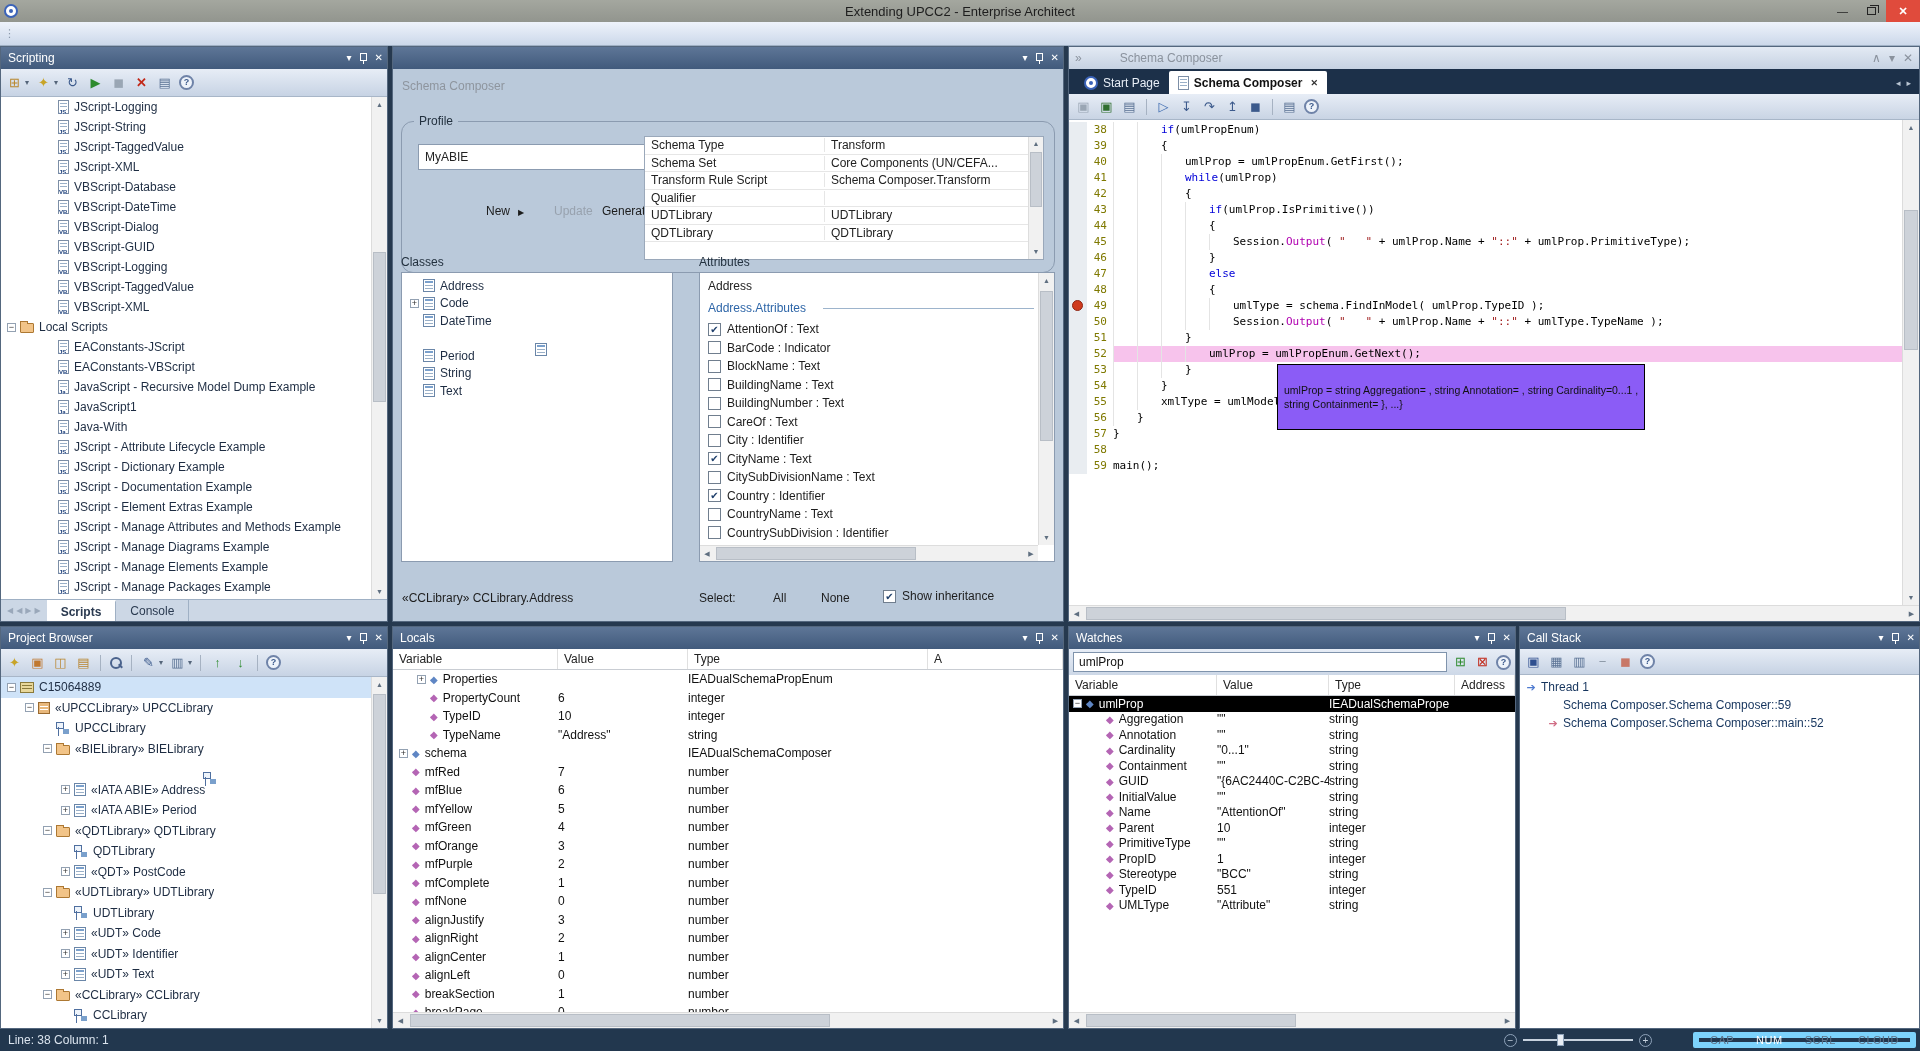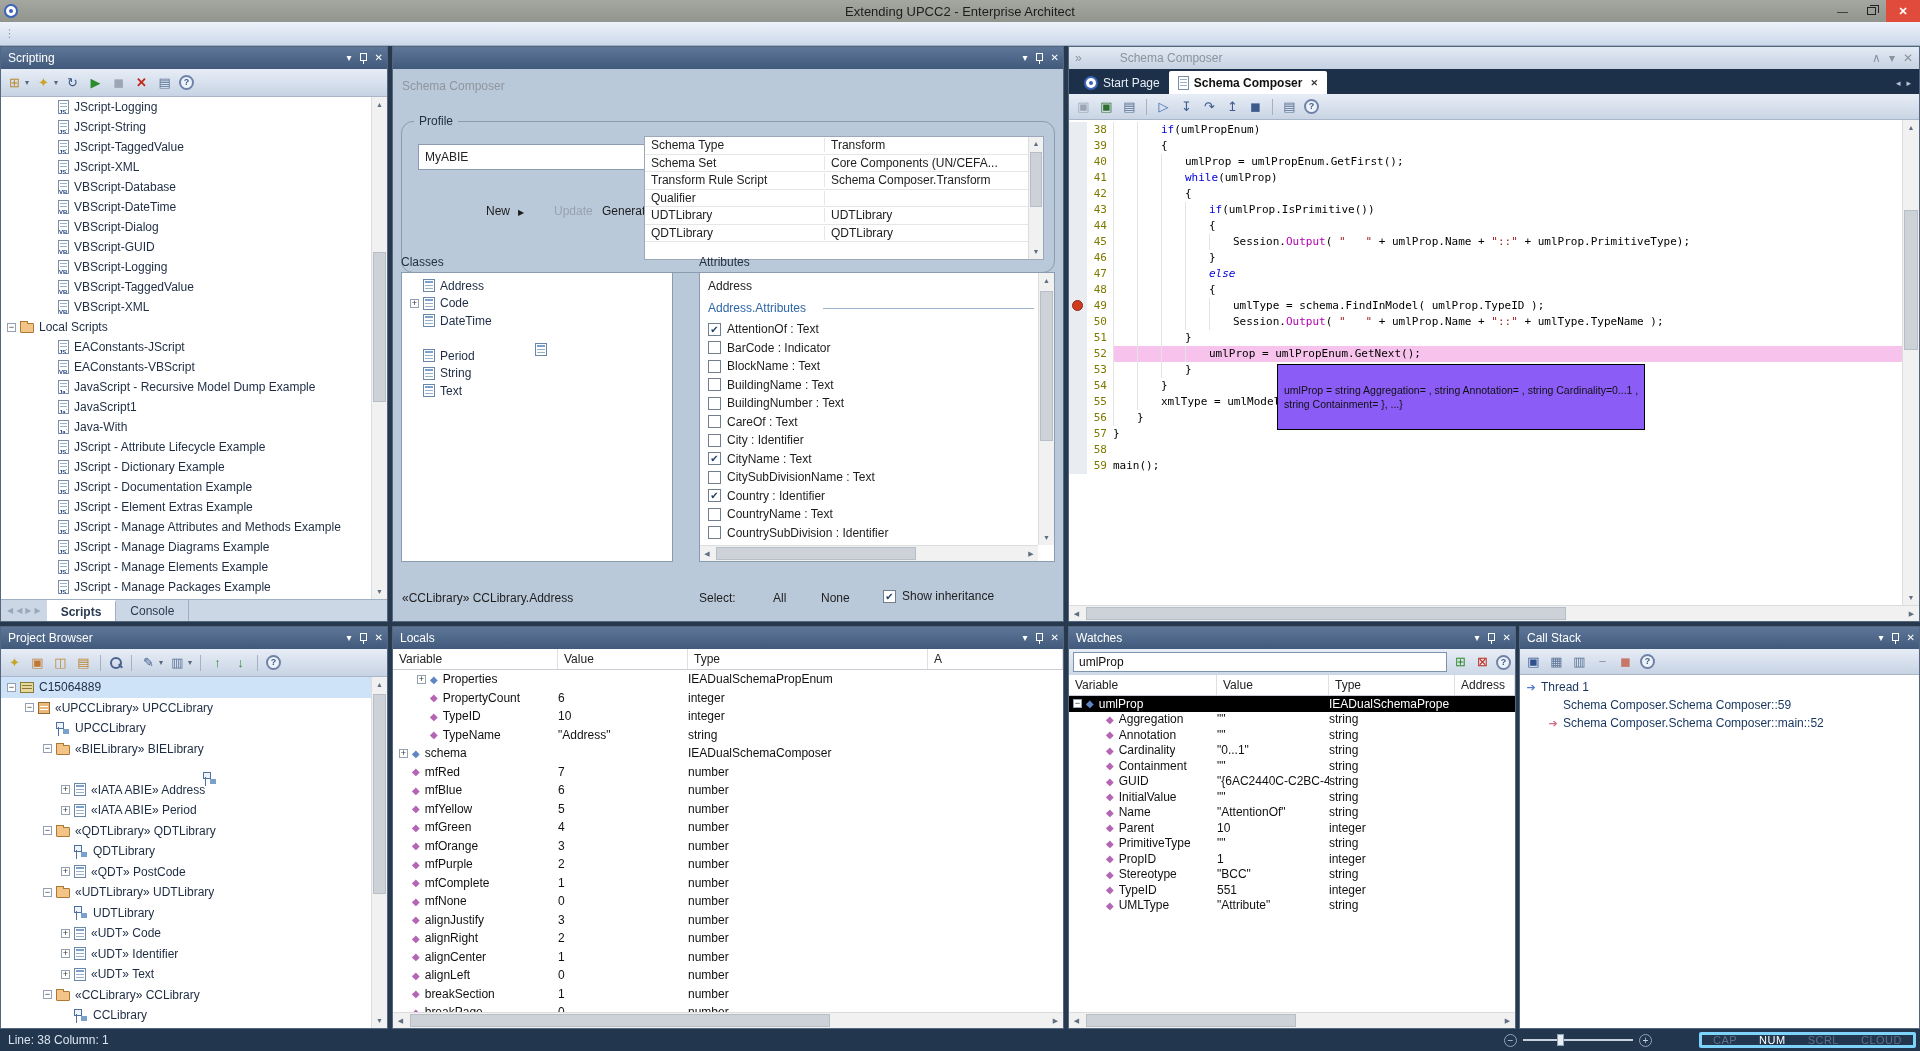--- a/index.html
+++ b/index.html
@@ -162,21 +162,21 @@
   .csrow { display:flex; align-items:center; height:18px; font-size:12px; color:#16355e; }
   .cs-arrow { width:14px; text-align:center; font-size:11px; margin-right:3px; }
 
   
   .statusbar { height:22px; background:#22374e; display:flex; align-items:center; color:#dbe4ee; font-size:12px; position:relative; }
   .sb-left { margin-left:8px; }
   .sb-zoom { position:absolute; right:268px; display:flex; align-items:center; gap:6px; }
   .zbtn { width:13px; height:13px; border-radius:50%; border:1px solid #8fa3ba; color:#c7d2de; font-size:10px; line-height:11px; text-align:center; }
   .ztrack { width:110px; height:2px; background:#c7d2de; position:relative; }
   .zthumb { position:absolute; left:34px; top:-5px; width:7px; height:12px; background:#e8eef5; border:1px solid #8fa3ba; }
-  .sb-ind { position:absolute; right:4px; display:flex; border:3px solid #7dd3fc; border-radius:2px; height:16px; align-items:center; }
+  .sb-ind { position:absolute; right:4px; display:flex; border:6px solid #7dd3fc; border-radius:2px; height:16px; align-items:center; }
   .sb-ind span { padding:0 11px; font-size:11px; color:#5d7288; letter-spacing:0.5px; }
   .sb-ind span.on { color:#fff; }
 </style>
 </head>
 <body>
 
 <div class="titlebar">
   <span class="ea-logo"></span>
   <span class="win-title">Extending UPCC2 - Enterprise Architect</span>
   <div class="win-controls">
@@ -634,21 +634,21 @@
             <span class="clt" style="padding-left: 120px; background-image: repeating-linear-gradient(to right, rgb(228, 228, 228) 0px, rgb(228, 228, 228) 1px, transparent 1px, transparent 24px); background-size: 120px 100%; background-repeat: no-repeat;"><span class="tk-pl">Session.</span><span class="tk-fn">Output</span><span class="tk-pl">( </span><span class="tk-st">"   "</span><span class="tk-pl"> + umlProp.Name + </span><span class="tk-st">"::"</span><span class="tk-pl"> + umlProp.PrimitiveType);</span></span>
           </div>
           <div class="cl">
             <span class="clm"></span>
             <span class="cln">46</span>
             <span class="clt" style="padding-left: 96px; background-image: repeating-linear-gradient(to right, rgb(228, 228, 228) 0px, rgb(228, 228, 228) 1px, transparent 1px, transparent 24px); background-size: 96px 100%; background-repeat: no-repeat;"><span class="tk-pl">}</span></span>
           </div>
           <div class="cl">
             <span class="clm"></span>
             <span class="cln">47</span>
-            <span class="clt" style="padding-left: 96px; background-image: repeating-linear-gradient(to right, rgb(228, 228, 228) 0px, rgb(228, 228, 228) 1px, transparent 1px, transparent 24px); background-size: 96px 100%; background-repeat: no-repeat; font-style: italic;"><span class="tk-kw">else</span></span>
+            <span class="clt" style="padding-left: 96px; background-image: repeating-linear-gradient(to right, rgb(228, 228, 228) 0px, rgb(228, 228, 228) 1px, transparent 1px, transparent 24px); background-size: 96px 100%; background-repeat: no-repeat;"><span class="tk-kw">else</span></span>
           </div>
           <div class="cl">
             <span class="clm"></span>
             <span class="cln">48</span>
             <span class="clt" style="padding-left: 96px; background-image: repeating-linear-gradient(to right, rgb(228, 228, 228) 0px, rgb(228, 228, 228) 1px, transparent 1px, transparent 24px); background-size: 96px 100%; background-repeat: no-repeat;"><span class="tk-pl">{</span></span>
           </div>
           <div class="cl">
             <span class="clm">
               <span class="bp"></span>
             </span>

